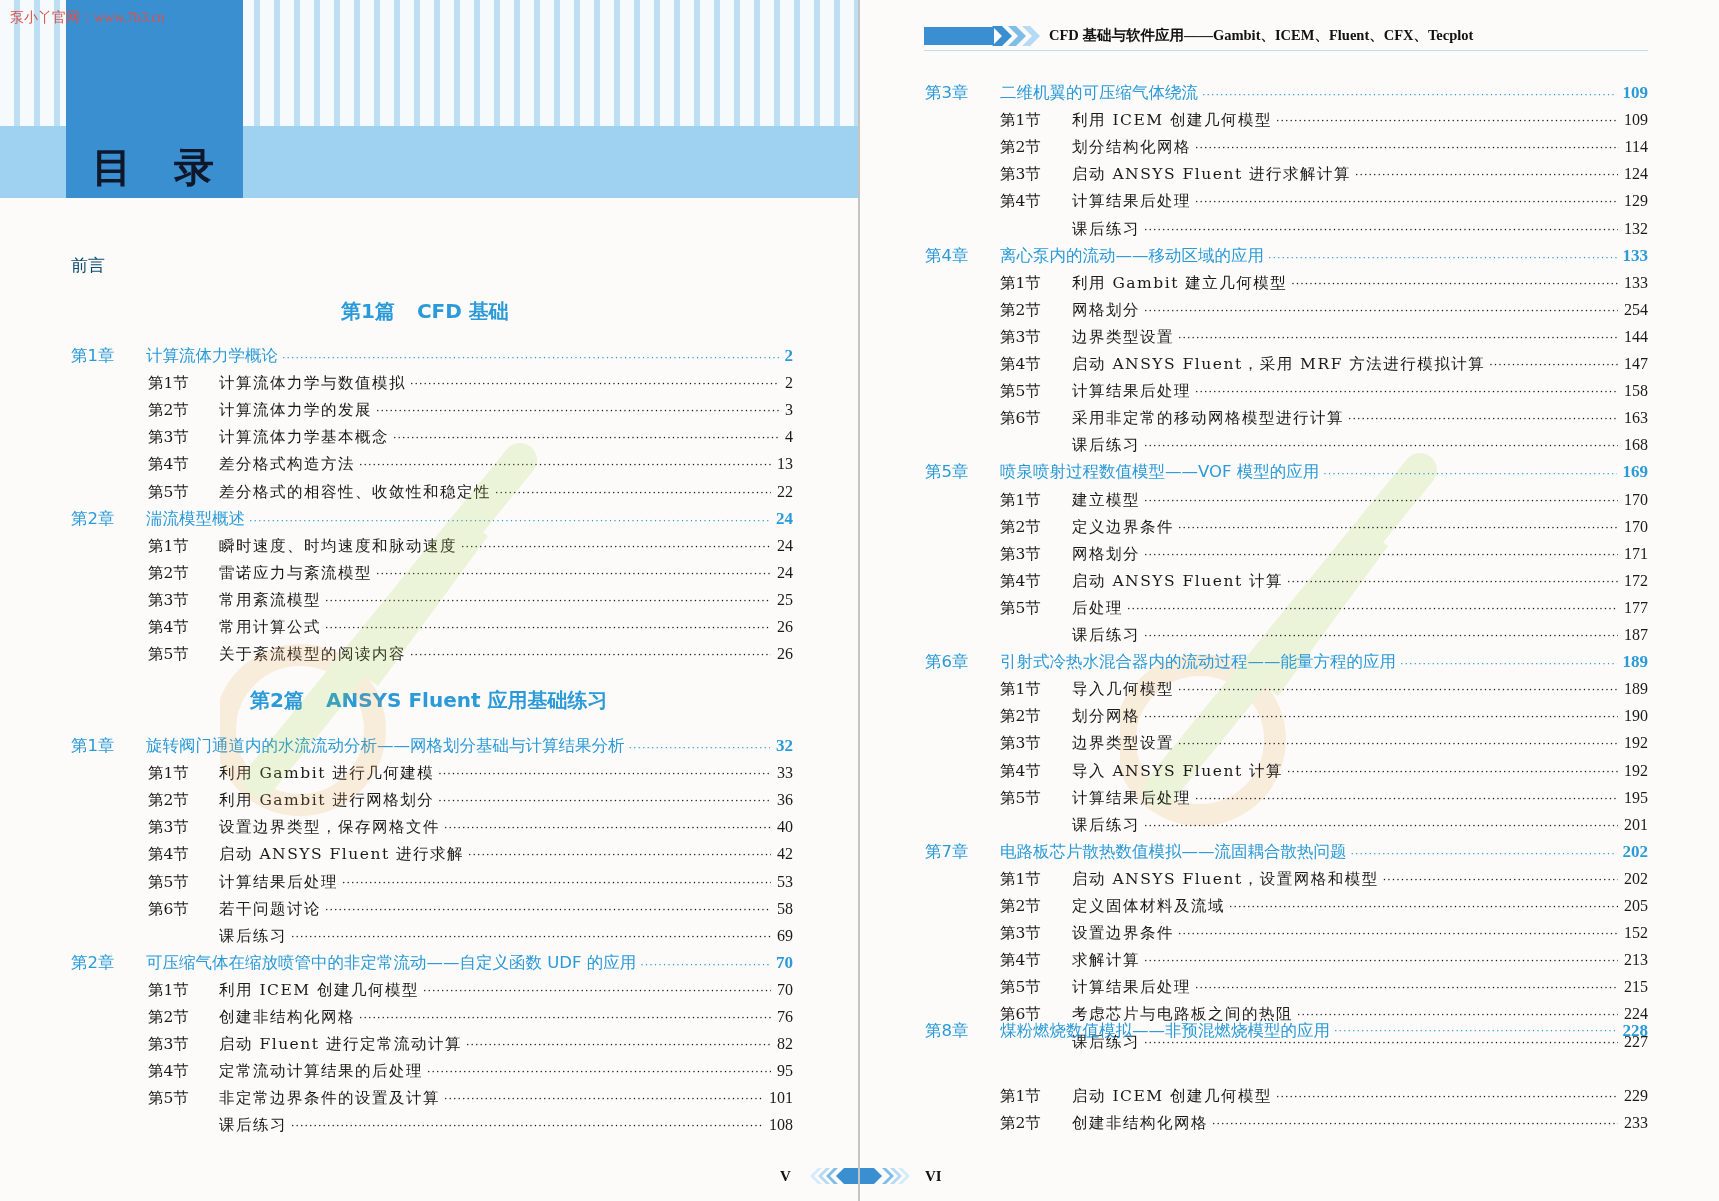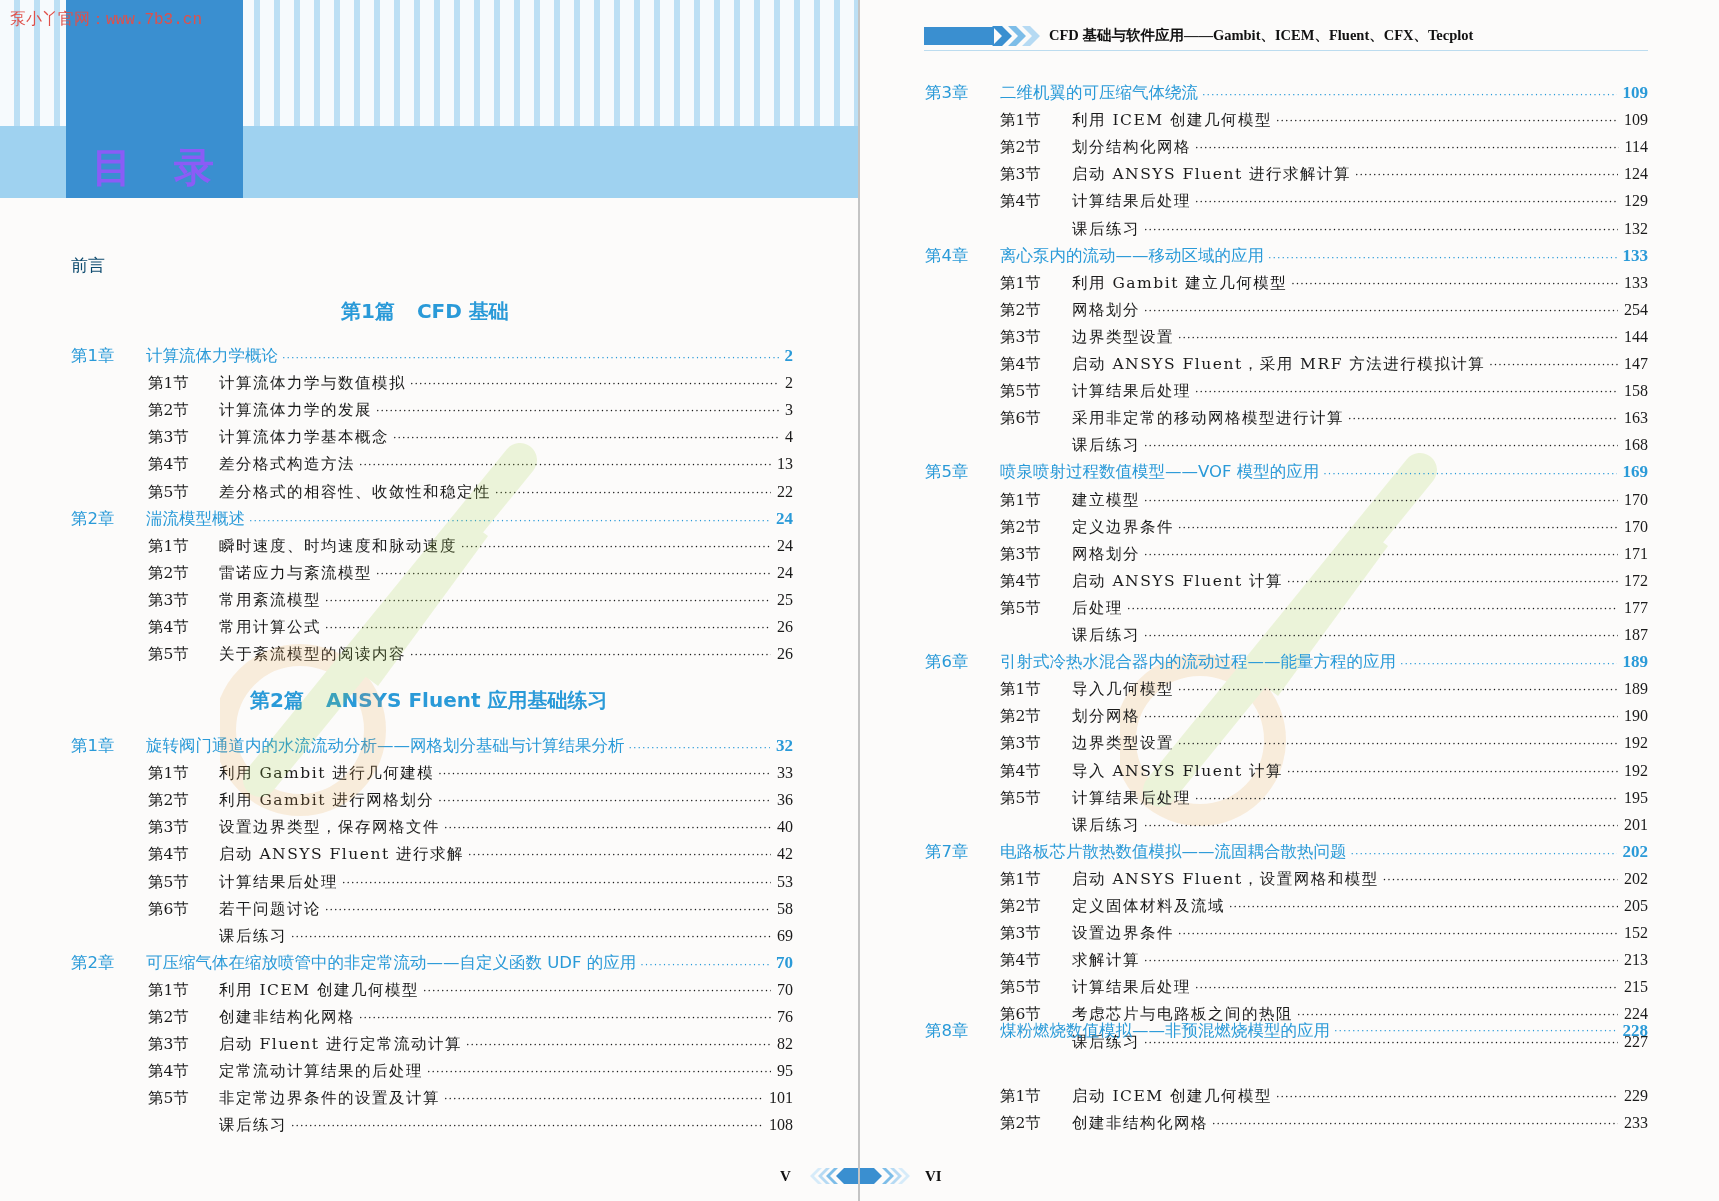--- a/index.html
+++ b/index.html
@@ -6,22 +6,22 @@
   body { width:1719px; height:1201px; position:relative; overflow:hidden; background:#fcfbfa; font-family:"DejaVu Serif","Liberation Serif",serif; }
   .page { position:absolute; top:0; height:1201px; }
   #left-page { left:0; width:858px; background:#fcfbfa; }
   #right-page { left:860px; width:859px; background:#fcfbfa; }
   #spine { position:absolute; left:858px; top:0; width:2px; height:1201px; background:#c4c4c4; }
 
   .stripes { position:absolute; left:0; top:0; width:858px; height:126px;
     background: repeating-linear-gradient(90deg, #f6fafd 0px, #f6fafd 14px, #bcdff4 14px, #bcdff4 20px); }
   .band { position:absolute; left:0; top:126px; width:858px; height:72px; background:#9fd2f0; }
   .title-block { position:absolute; left:66px; top:0; width:177px; height:198px; background:#3a8fd0; }
-  .title-text { position:absolute; left:92px; top:140px; font-family:"DejaVu Sans","Liberation Sans",sans-serif; font-weight:bold; font-size:40px; color:#8b5cf6; letter-spacing:42px; }
-  .site-mark { position:absolute; left:10px; top:9px; font-family:Liberation Mono, monospace; font-size:16px; color:#e0504a; }
+  .title-text { position:absolute; left:92px; top:140px; font-family:"DejaVu Sans","Liberation Sans",sans-serif; font-weight:bold; font-size:40px; color:#0f172a; letter-spacing:42px; }
+  .site-mark { position:absolute; left:10px; top:9px; font-family:Liberation Serif, serif; font-size:14px; color:#e0504a; }
   .front { position:absolute; left:71px; top:254px; font-family:"DejaVu Sans","Liberation Sans",sans-serif; font-size:17px; color:#0c4a6e; }
   .part { position:absolute; font-family:"DejaVu Sans","Liberation Sans",sans-serif; font-weight:bold; font-size:20px; color:#2a9ad8; white-space:nowrap; }
   .part .p-label { margin-right:22px; }
 
   .toc-row { position:absolute; height:26px; line-height:26px; font-size:15.5px; color:#1a1a1a; white-space:nowrap; display:flex; align-items:baseline; }
   .toc-row.chapter { font-family:"DejaVu Sans","Liberation Sans",sans-serif; font-size:16.5px; color:#2a9ad8; }
   .toc-row .lbl { display:inline-block; flex:none; }
   .toc-row .ttl { flex:none; padding-right:4px; letter-spacing:1.5px; }
   .toc-row.chapter .ttl { letter-spacing:0; }
   .toc-row .dots { flex:1 1 auto; overflow:hidden; color:inherit; letter-spacing:1px; font-size:11px; }

